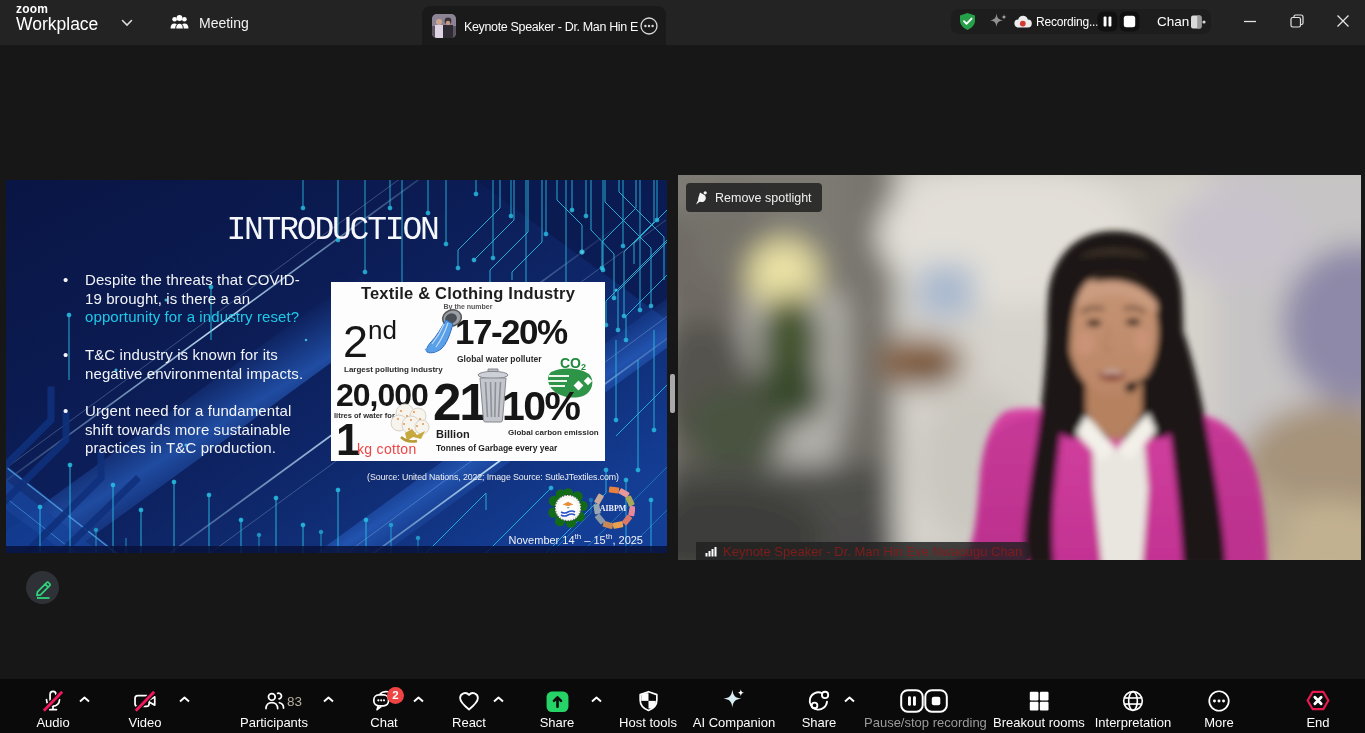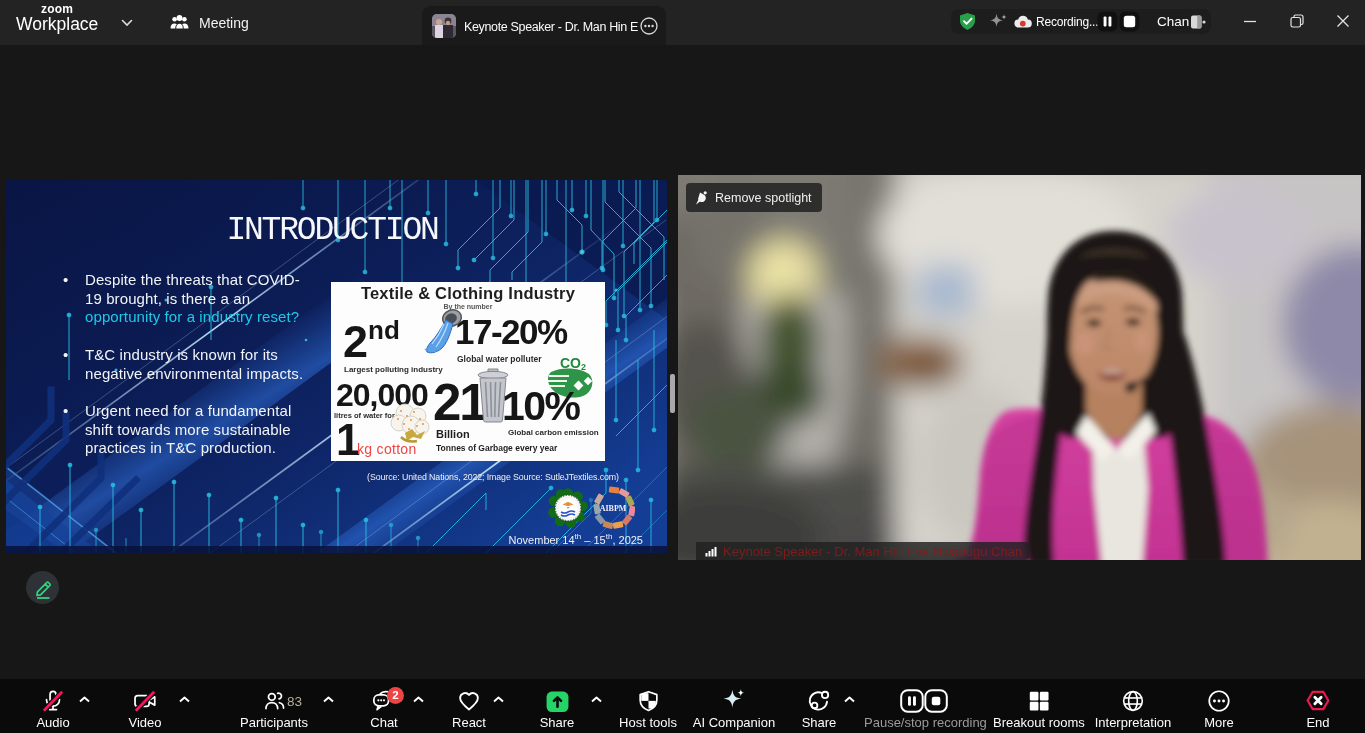--- a/index.html
+++ b/index.html
@@ -1,21 +1,21 @@
 <!DOCTYPE html>
 <html><head>
 <meta charset="utf-8">
 <style>
   * { margin:0; padding:0; box-sizing:border-box; }
   html,body { width:1365px; height:733px; overflow:hidden; background:#171717; font-family:"Liberation Sans", sans-serif; }
   .abs { position:absolute; }
   
   #topbar { position:absolute; left:0; top:0; width:1365px; height:45px; background:#232323; }
   #logo { position:absolute; left:16px; top:3px; color:#fff; }
-  #logo .z { font-size:12px; font-weight:bold; letter-spacing:.2px; line-height:12px;text-align:center; }
+  #logo .z { font-size:12px; font-weight:bold; letter-spacing:.2px; line-height:12px; }
   #logo .w { font-size:17.5px; font-weight:500; line-height:19px; letter-spacing:0; }
   #tab-meeting { position:absolute; left:169px; top:0; height:45px; display:flex; align-items:center; color:#f2f2f2; font-size:14px; }
   #tab-meeting svg { margin-right:9px; }
   #tab-active { position:absolute; left:422px; top:6px; width:244px; height:39px; background:#1a1a1a; border-radius:9px 9px 0 0; }
   #tab-active .avatar { position:absolute; left:10px; top:8px; width:24px; height:24px; border-radius:5px; overflow:hidden; background:linear-gradient(135deg,#7c7287 0%, #4b4450 55%, #2e2a33 100%); }
   #tab-active .ttl { position:absolute; left:42px; top:14px; width:174px; color:#fbfbfb; font-size:12.5px; letter-spacing:-0.35px; white-space:nowrap; overflow:hidden; }
   #pill { position:absolute; left:951px; top:9px; width:260px; height:25px; background:#1d1d1d; border-radius:8px; }
   .pitem { position:absolute; top:0; height:25px; display:flex; align-items:center; }
   #rec-txt { left:85px; color:#fff; font-size:12px; letter-spacing:-0.2px; }
   #view-txt { left:206px; color:#fff; font-size:13.5px; }
@@ -341,21 +341,21 @@
   <div id="slide-title">INTRODUCTION</div>
   <div class="bdot" style="top:91px">•</div>
   <div class="bullet" style="left:79px; top:91px">Despite the threats that COVID-<br>19 brought, is there a an<br><span class="cyan">opportunity for a industry reset?</span></div>
   <div class="bdot" style="top:166px">•</div>
   <div class="bullet" style="left:79px; top:166px">T&amp;C industry is known for its<br>negative environmental impacts.</div>
   <div class="bdot" style="top:222px">•</div>
   <div class="bullet" style="left:79px; top:222px">Urgent need for a fundamental<br>shift towards more sustainable<br>practices in T&amp;C production.</div>
   <div id="infobox">
     <div class="abs" style="left:0;top:2px;width:274px;text-align:center;font-size:16.5px;font-weight:bold;letter-spacing:.2px;color:#1e1e1e">Textile &amp; Clothing Industry</div>
     <div class="abs" style="left:0;top:21px;width:274px;text-align:center;font-size:7px;font-weight:bold;color:#555">By the number</div>
-    <div class="abs" style="left:12px;top:26px;font-size:45px;font-weight:bold;line-height:44px;color:#161616">2<span style="font-size:26px;vertical-align:18px">nd</span></div>
+    <div class="abs" style="left:12px;top:26px;font-size:45px;font-weight:normal;line-height:44px;color:#161616">2<span style="font-size:26px;vertical-align:18px">nd</span></div>
     <div class="abs" style="left:124px;top:33px;font-size:35px;font-weight:bold;line-height:34px;color:#161616;letter-spacing:-1.5px">17-20%</div>
     <svg class="abs" style="left:90px;top:26px" width="44" height="50" viewBox="0 0 44 50">
       <ellipse cx="31" cy="10" rx="9.5" ry="8" fill="#9aa0a6" stroke="#555" stroke-width="1.5" transform="rotate(-20 31 10)"></ellipse>
       <ellipse cx="30" cy="10.5" rx="6" ry="5" fill="#494f55" transform="rotate(-20 30 10.5)"></ellipse>
       <path d="M25 12 C20 20 16 28 10 34 C7 37 5 41 6 44 C10 46 16 44 20 41 C26 36 29 26 32 16 Z" fill="#5aa0e8" stroke="#2d6cc0" stroke-width="1"></path>
       <path d="M23 16 C20 23 15 31 11 36 M27 15 C24 24 20 32 15 39" stroke="#bcdcf8" stroke-width="1.2" fill="none"></path>
       <path d="M4 42 q3-3 6 0 q3 3 6 0" stroke="#5aa0e8" stroke-width="1.5" fill="none"></path>
     </svg>
     <div class="abs" style="left:13px;top:83px;font-size:8px;font-weight:bold;color:#2a2a2a;white-space:nowrap">Largest polluting industry</div>
     <div class="abs" style="left:126px;top:72px;font-size:8.5px;font-weight:bold;color:#2a2a2a;white-space:nowrap">Global water polluter</div>

